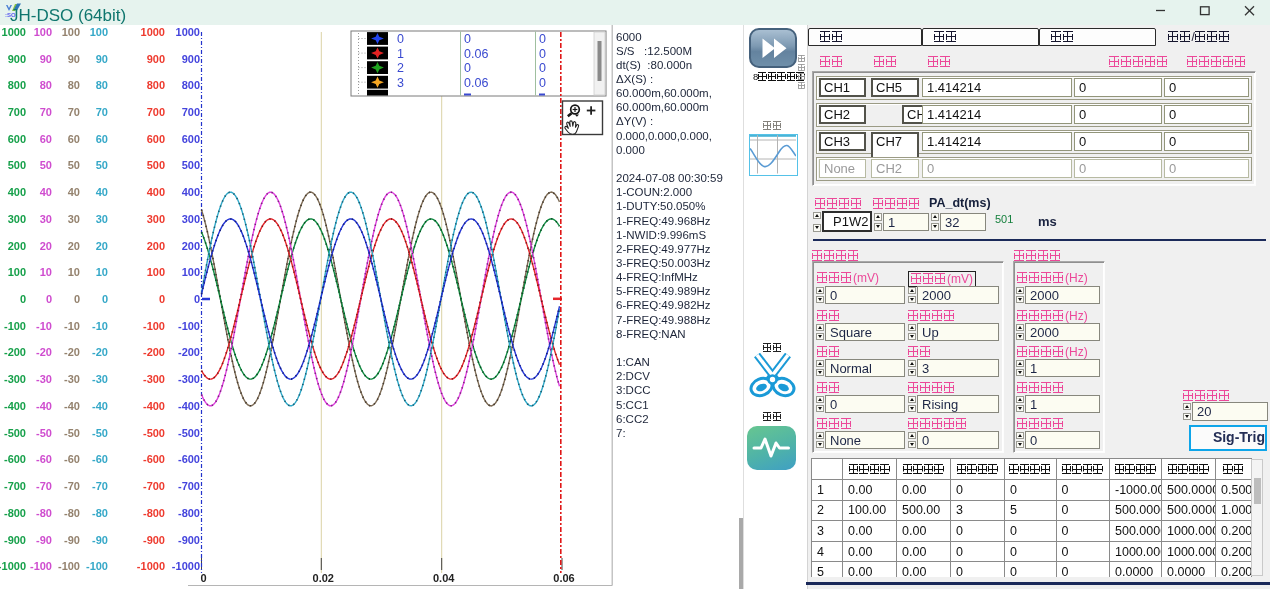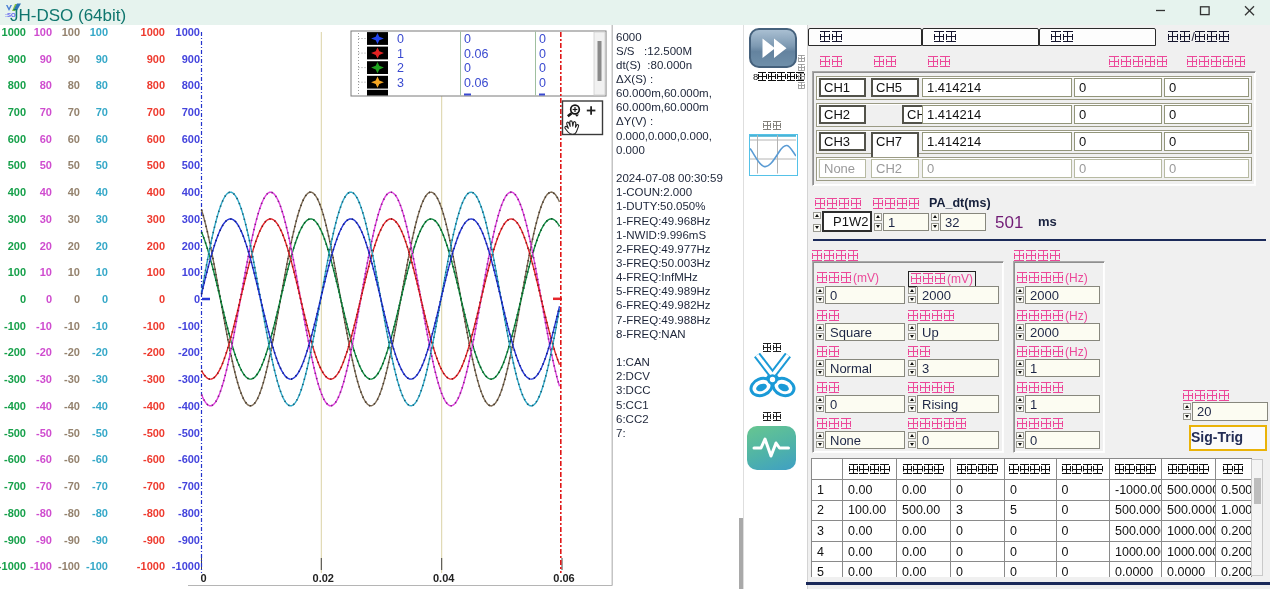--- a/index.html
+++ b/index.html
@@ -360,21 +360,21 @@
     <div class="sbtns">
       <b>
         <span class="up"></span>
       </b>
       <b>
         <span class="dn"></span>
       </b>
     </div>
     <div class="sval">32</div>
   </div>
-<div class="abs" style="left:995px;top:213px;font-size:17px;color:#701a75">501</div>
+<div class="abs" style="left:995px;top:213px;font-size:11px;color:#15803d">501</div>
 <div class="abs" style="left:1038px;top:214px;font-size:13px;font-weight:bold;color:#1a2340">ms</div>
 <div class="abs navy" style="left:813px;top:238.5px;width:453px;height:2.5px"></div>
 <div class="abs lbl" style="left:812px;top:249px"><i class="c"></i><i class="c"></i><i class="c"></i><i class="c"></i></div>
 <div class="abs lbl" style="left:1014px;top:249px"><i class="c"></i><i class="c"></i><i class="c"></i><i class="c"></i></div>
 <div class="abs group" style="left:812px;top:261px;width:192px;height:192px"></div>
 <div class="abs group" style="left:1013px;top:261px;width:92px;height:192px"></div>
 <div class="abs lbl" style="left:817px;top:271px"><i class="c"></i><i class="c"></i><i class="c"></i>(mV)</div>
 <div class="abs lbl" style="left:908px;top:271px;border:1px solid #222;padding:0 2px;"><i class="c"></i><i class="c"></i><i class="c"></i>(mV)</div>
 <div class="spin" style="left:816px;top:286px;width:89px;height:17.5px">
     <div class="sbtns">
@@ -559,21 +559,21 @@
     <div class="sbtns">
       <b>
         <span class="up"></span>
       </b>
       <b>
         <span class="dn"></span>
       </b>
     </div>
     <div class="sval">20</div>
   </div>
-<div class="abs" style="left:1189px;top:424.5px;width:78px;height:26px;background:#fbfbfb;border:2px solid #eab308;font-size:14px;font-weight:bold;color:#232d55;text-align:left;line-height:21px">Sig-Trig</div>
+<div class="abs" style="left:1189px;top:424.5px;width:78px;height:26px;background:#fbfbfb;border:2px solid #0ea5e9;font-size:14px;font-weight:bold;color:#232d55;text-align:right;line-height:21px">Sig-Trig</div>
 <div class="abs" style="left:811px;top:458px;width:452px;height:119px;overflow:hidden">
     <table class="t" style="position:absolute;left:0;top:0;width:440px">
       <tbody>
         <tr style="height:21px">
           <td style="width:31px;text-align:center;padding-left:0"></td>
           <td style="width:54px;text-align:center;padding-left:0"><i class="ch"></i><i class="ch"></i><i class="ch"></i><i class="ch"></i></td>
           <td style="width:54px;text-align:center;padding-left:0"><i class="ch"></i><i class="ch"></i><i class="ch"></i><i class="ch"></i></td>
           <td style="width:54px;text-align:center;padding-left:0"><i class="ch"></i><i class="ch"></i><i class="ch"></i><i class="ch"></i></td>
           <td style="width:51.5px;text-align:center;padding-left:0"><i class="ch"></i><i class="ch"></i><i class="ch"></i><i class="ch"></i></td>
           <td style="width:53.5px;text-align:center;padding-left:0"><i class="ch"></i><i class="ch"></i><i class="ch"></i><i class="ch"></i></td>

